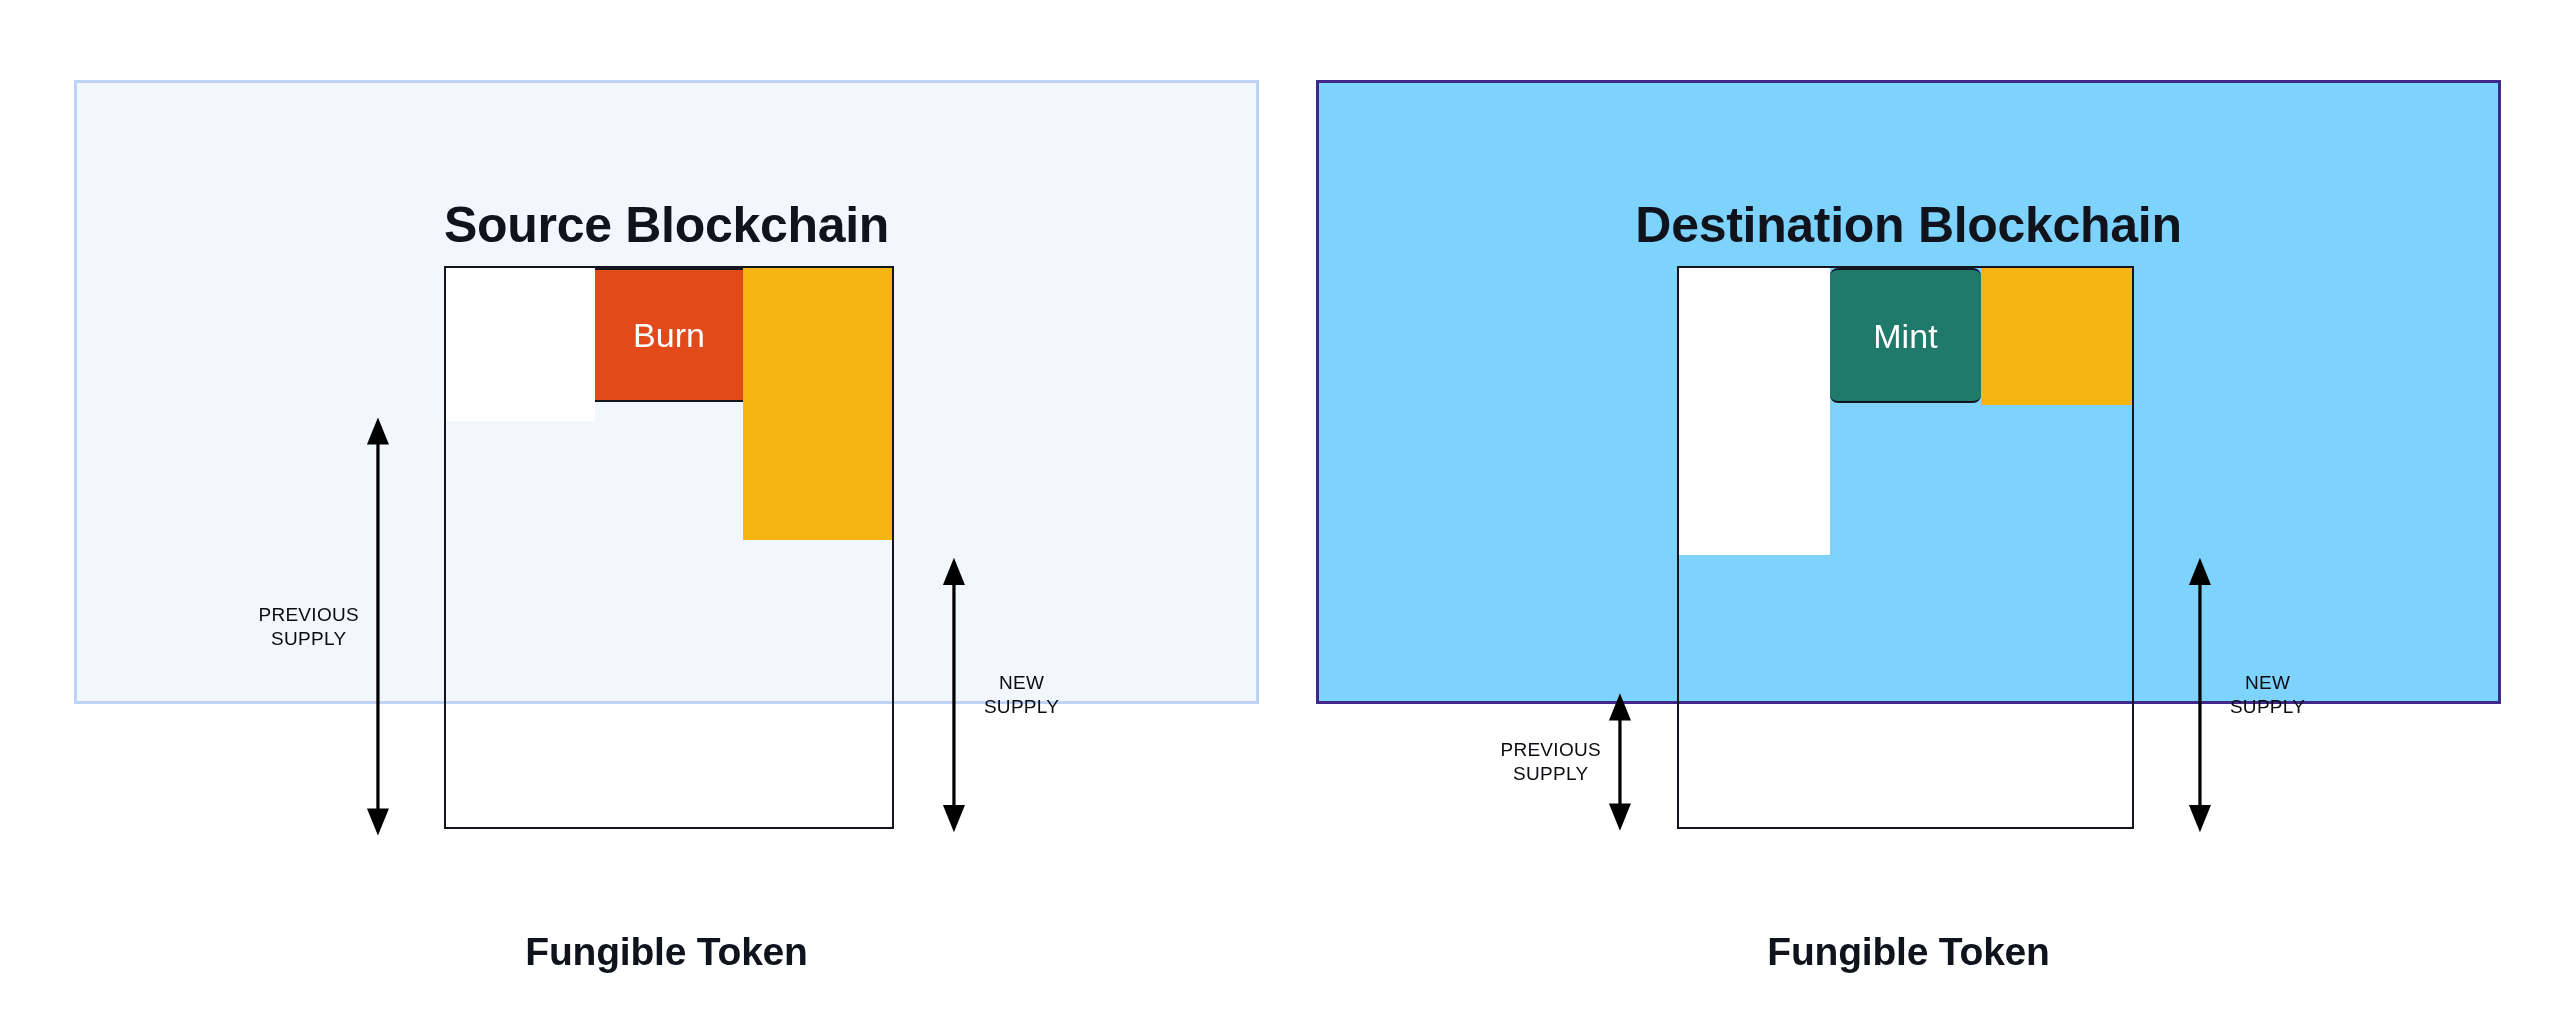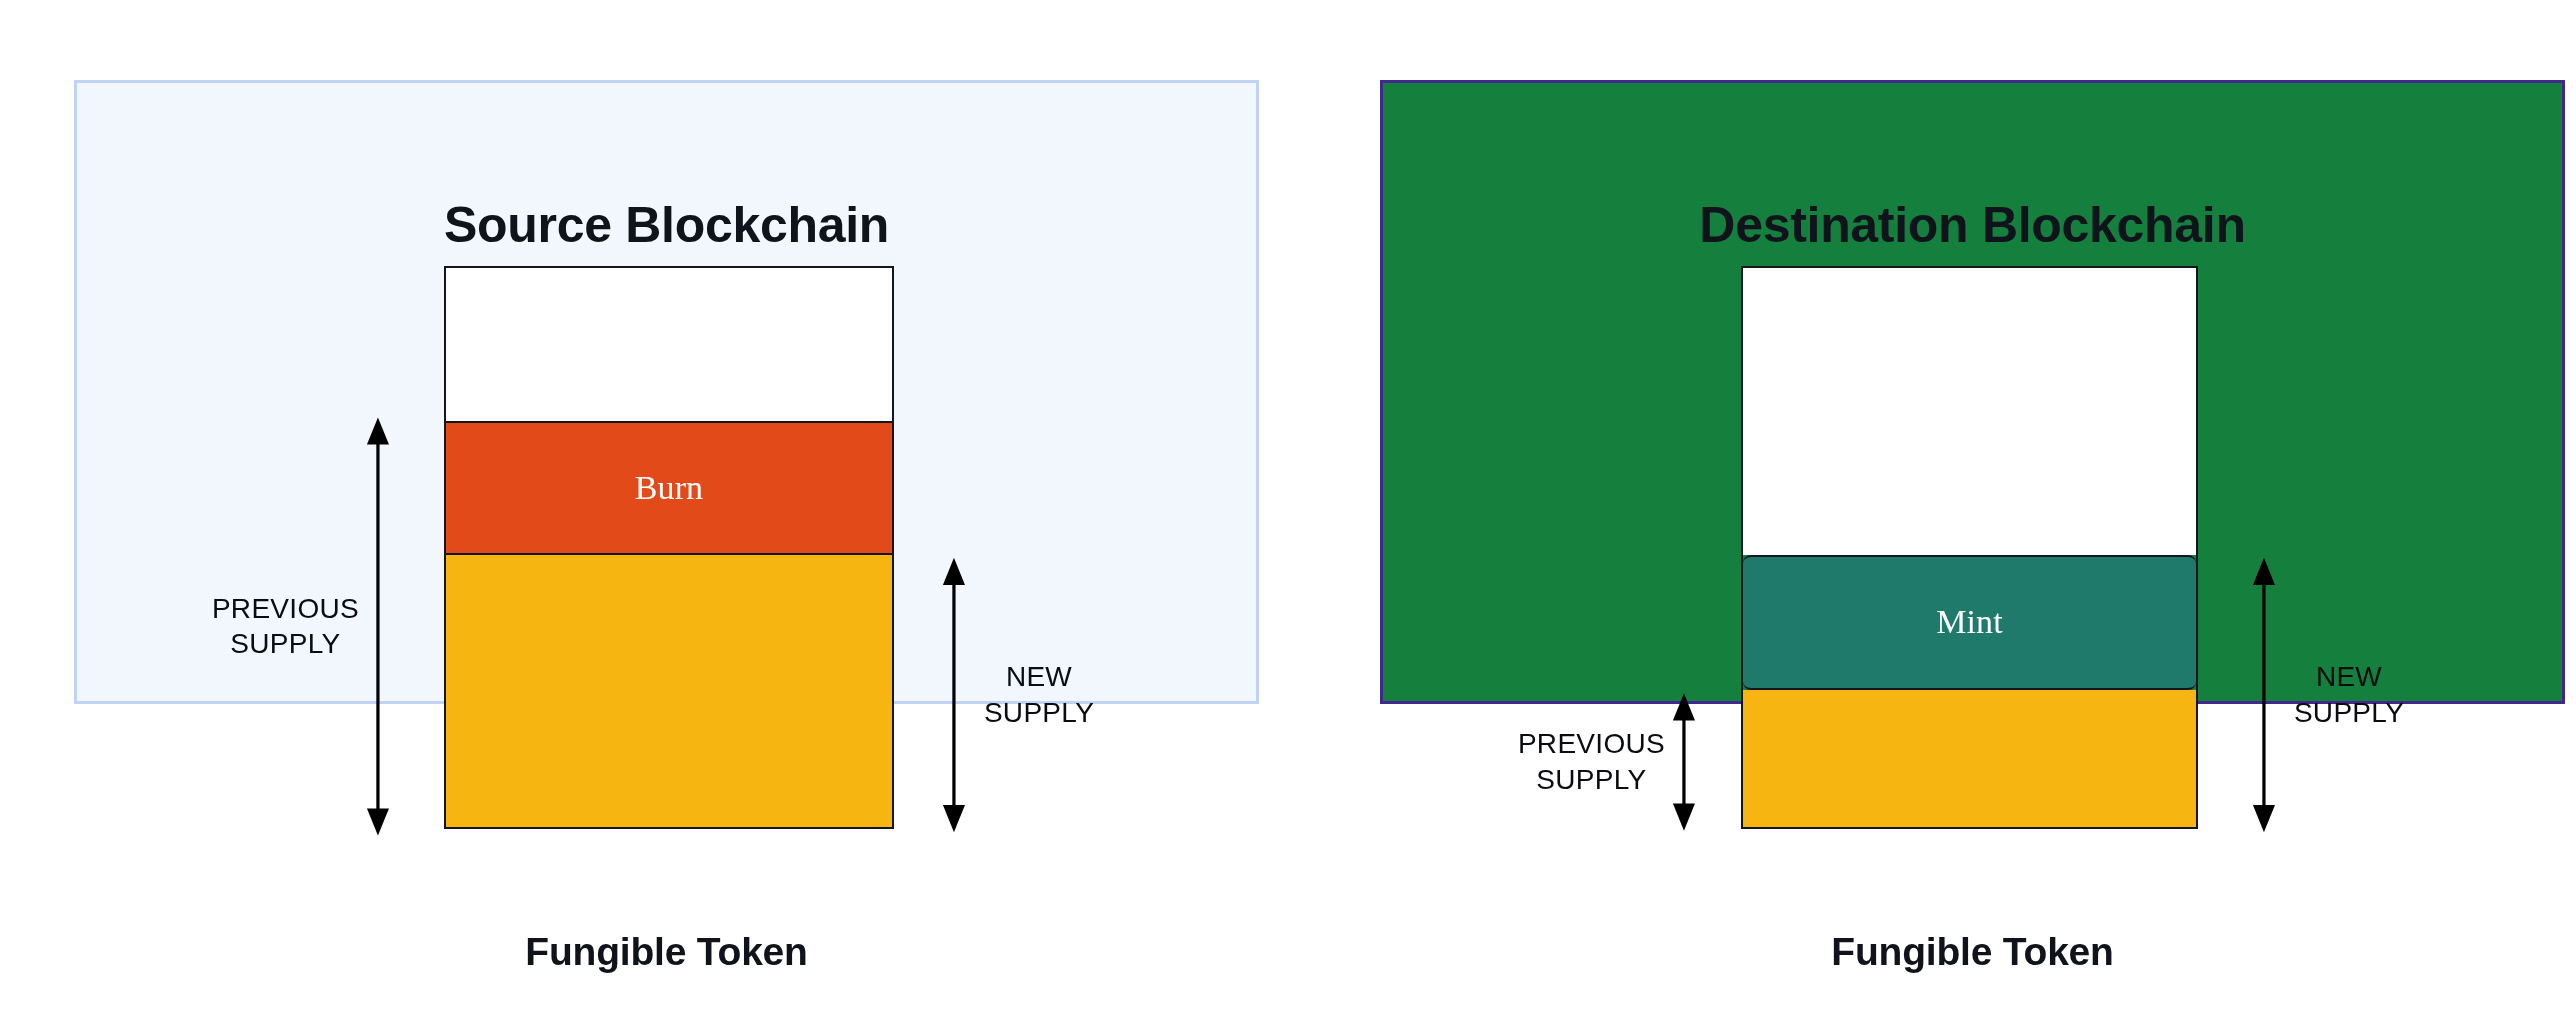--- a/index.html
+++ b/index.html
@@ -29,22 +29,22 @@
     box-sizing: border-box;
     border-width: 3.3px;
     border-style: solid;
   }
   .panel.source {
     left: 74px;
     background: #f2f6fd;
     border-color: #bfd4f5;
   }
   .panel.destination {
-    left: 1380px;
-    background: #15803d;
+    left: 1316px;
+    background: #7dd3fc;
     border-color: #3f2a8c;
   }
 
   
   .panel-title {
     position: absolute;
     left: 0;
     right: 0;
     top: 117px;
     text-align: center;
@@ -69,22 +69,21 @@
     white-space: nowrap;
     margin-top: 17px;
   }
 
   
   .token-bar {
     position: absolute;
     box-sizing: border-box;
     border: 2.6px solid #14161f;
     display: flex;
-    flex-direction: column;
-    font-family: Liberation Serif, serif;
+    flex-direction: row;
   }
   .token-bar.source {
     left: 367px;   
     top: 183px;    
     width: 450px;
     height: 563px;
   }
   .token-bar.destination {
     left: 358px;   
     top: 183px;
@@ -115,21 +114,21 @@
   .measure {
     position: absolute;
   }
   .measure svg {
     display: block;
     overflow: visible;
   }
   .measure-label {
     position: absolute;
     text-align: center;
-    font-size: 28px;
+    font-size: 19px;
     font-weight: 400;
     color: #0b0c10;
     line-height: 1.28;
     letter-spacing: 0.3px;
     white-space: nowrap;
   }
   .measure-label.left-of  { right: 100%; margin-right: 17px; top: 50%; transform: translateY(-50%); }
   .measure-label.right-of { left: 100%;  margin-left: 28px;  top: 50%; transform: translateY(-50%); }
 </style>
 </head>

